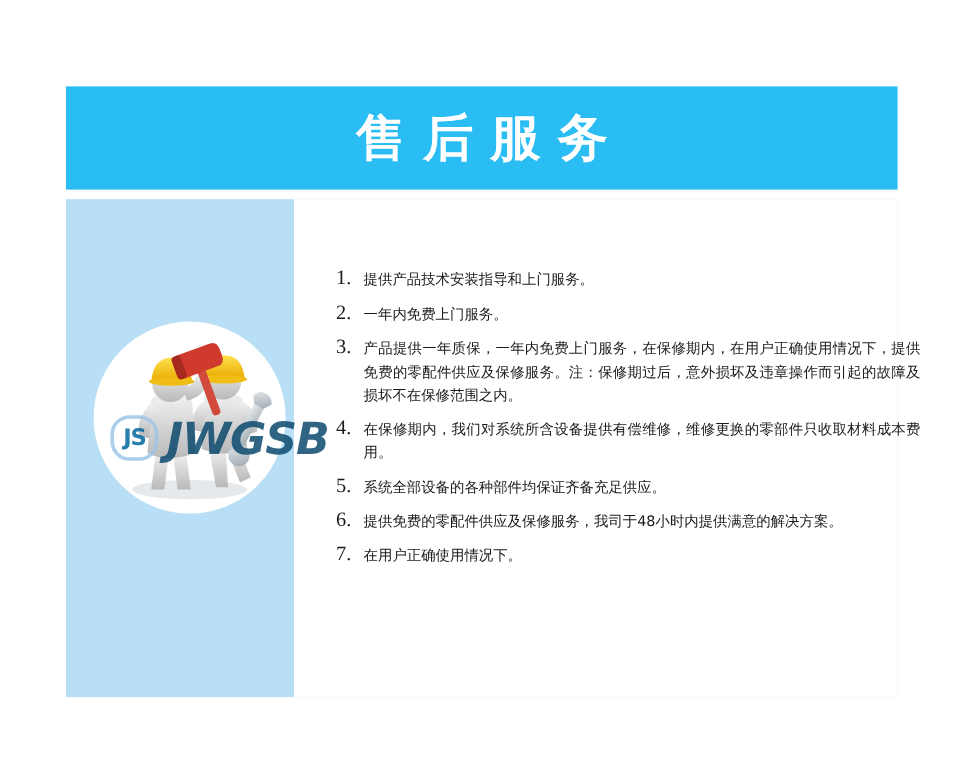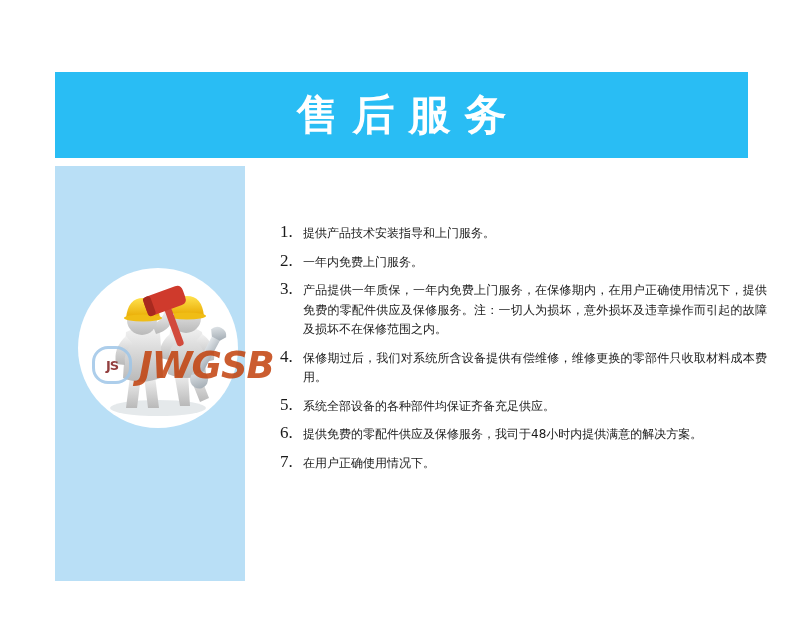--- a/index.html
+++ b/index.html
@@ -107,33 +107,33 @@
     height: 42px;
     display: flex;
     align-items: center;
     pointer-events: none;
   }
   .wm-badge {
     width: 34px;
     height: 32px;
     border: 3px solid #9fc6e8;
     border-radius: 16px;
-    color: #7f1d1d;
-    font-size: 13px;
+    color: #0369a1;
+    font-size: 19px;
     font-weight: bold;
     display: flex;
     align-items: center;
     justify-content: center;
     font-family: "DejaVu Sans", "Liberation Sans", sans-serif;
     letter-spacing: -1px;
     opacity: .85;
   }
   .wm-text {
     margin-left: 7px;
-    color: #c2410c;
+    color: #0c4a6e;
     font-size: 37px;
     font-weight: bold;
     font-style: italic;
     letter-spacing: -1px;
     opacity: .85;
     font-family: "DejaVu Sans", "Liberation Sans", sans-serif;
   }
 </style>
 </head>
 <body>
@@ -220,20 +220,20 @@
   </div>
 
   <div class="watermark">
     <div class="wm-badge">JS</div>
     <div class="wm-text">JWGSB</div>
   </div>
 
   <ol class="list">
     <li>提供产品技术安装指导和上门服务。</li>
     <li>一年内免费上门服务。</li>
-    <li>产品提供一年质保，一年内免费上门服务，在保修期内，在用户正确使用情况下，提供免费的零配件供应及保修服务。注：一切人为损坏，意外损坏及违章操作而引起的故障及损坏不在保修范围之内。</li>
-    <li>保修期过后，我们对系统所含设备提供有偿维修，维修更换的零部件只收取材料成本费用。</li>
+    <li>产品提供一年质保，一年内免费上门服务，在保修期内，在用户正确使用情况下，提供免费的零配件供应及保修服务。注：保修期过后，意外损坏及违章操作而引起的故障及损坏不在保修范围之内。</li>
+    <li>在保修期内，我们对系统所含设备提供有偿维修，维修更换的零部件只收取材料成本费用。</li>
     <li>系统全部设备的各种部件均保证齐备充足供应。</li>
     <li>提供免费的零配件供应及保修服务，我司于48小时内提供满意的解决方案。</li>
     <li>在用户正确使用情况下。</li>
   </ol>
 
 </div>
 
 </body></html>

